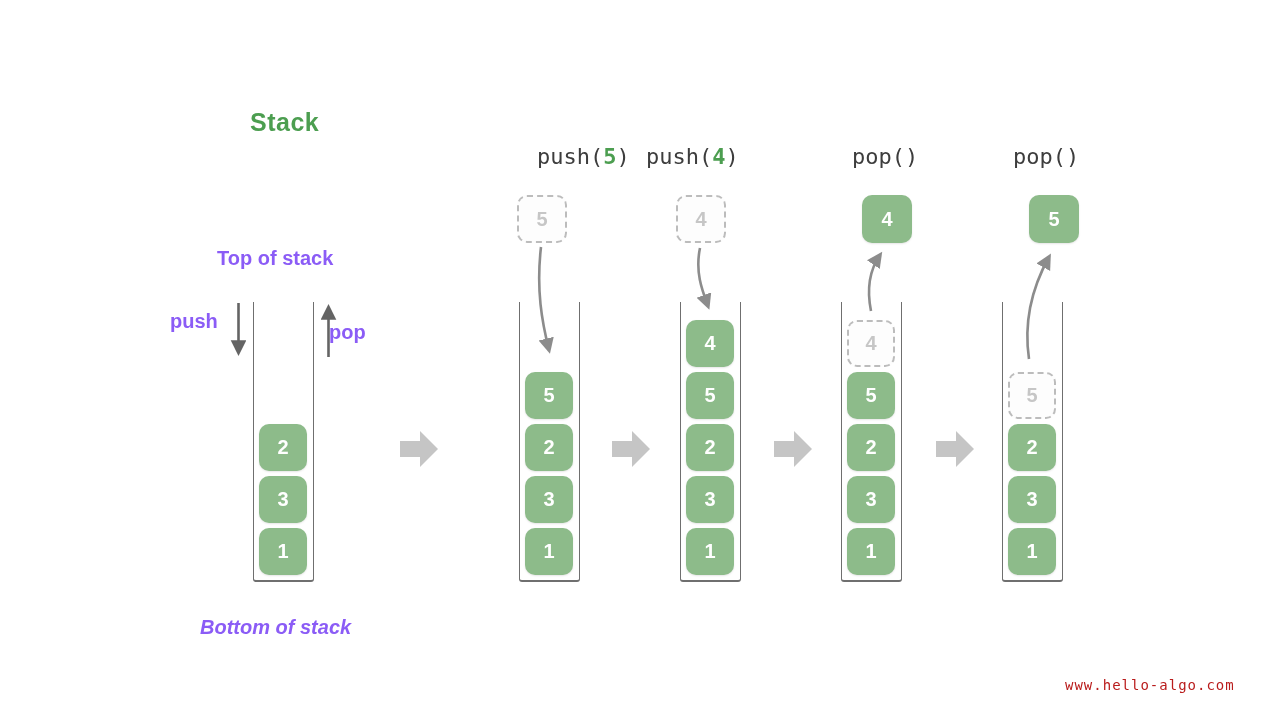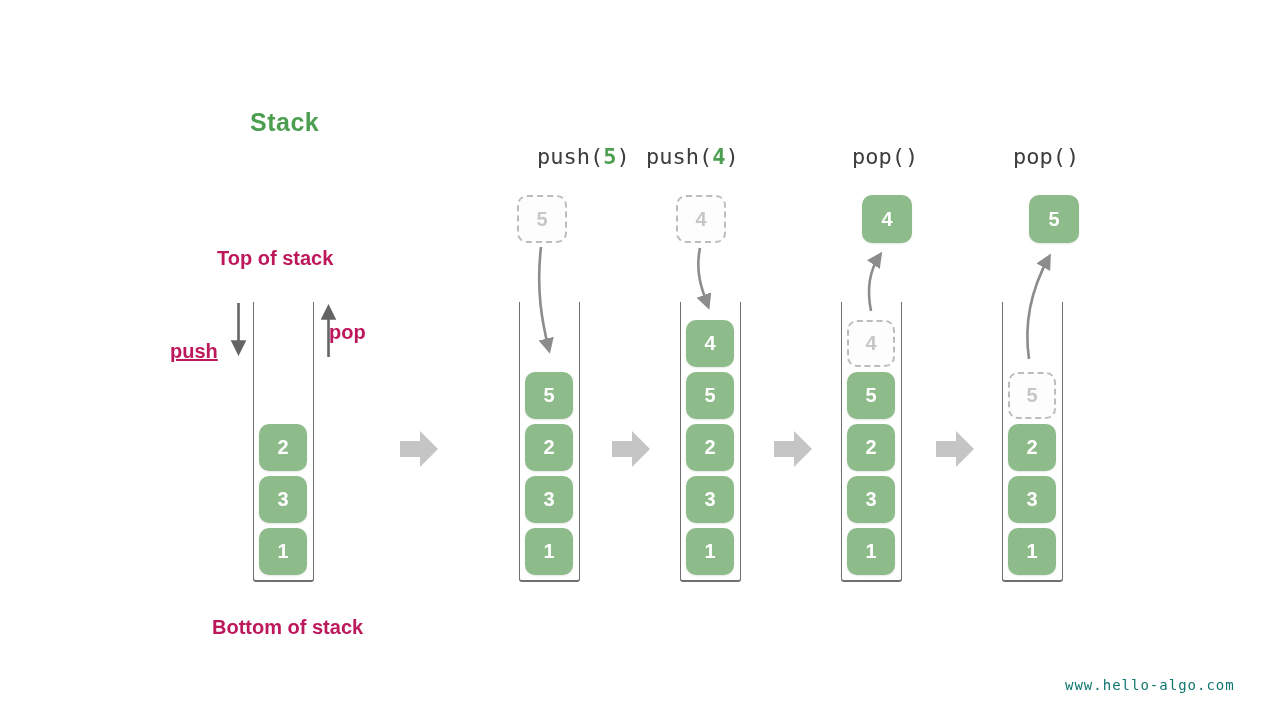--- a/index.html
+++ b/index.html
@@ -5,21 +5,21 @@
   html,body{margin:0;padding:0;background:#ffffff;}
   .canvas{
     position:relative;width:1280px;height:720px;background:#ffffff;
     font-family:"Liberation Sans", sans-serif;overflow:hidden;
   }
   .abs{position:absolute;}
   .title{
     font-size:25px;font-weight:bold;color:#4c9e50;letter-spacing:0.5px;text-align:center;
   }
   .caption{
-    font-size:20px;font-weight:bold;color:#be185d;
+    font-size:20px;font-weight:bold;color:#8b5cf6;
   }
   .oplabel{
     font-family:"DejaVu Sans Mono","Liberation Mono",monospace;
     font-size:22px;color:#3d3d3d;white-space:pre;
   }
   .oplabel .arg{color:#4c9e50;font-weight:bold;}
   .container{
     width:61px;height:280px;box-sizing:border-box;
     border-left:1.5px solid #6f6f6f;
     border-right:1.5px solid #6f6f6f;
@@ -37,34 +37,34 @@
   .ghost{
     width:48px;height:47px;box-sizing:border-box;border-radius:10px;
     border:2px dashed #bcbcbc;background:#fdfdfd;color:#c6c6c6;
     font-size:20px;font-weight:bold;
     display:flex;align-items:center;justify-content:center;
     box-shadow:none;
   }
   .floatbox{width:50px;height:48px;}
   .watermark{
     font-family:"DejaVu Sans Mono","Liberation Mono",monospace;
-    font-size:14px;color:#0f766e;letter-spacing:1px;text-align:center;
+    font-size:14px;color:#b91c1c;letter-spacing:1px;text-align:center;
   }
   svg.overlay{position:absolute;left:0;top:0;pointer-events:none;}
 </style>
 </head>
 <body>
 
 <div class="canvas">
 
   <div class="abs title" style="left:250px;top:108px;">Stack</div>
   <div class="abs caption" style="left:217px;top:247px;">Top of stack</div>
-  <div class="abs caption" style="left:170px;top:340px;text-decoration:underline;">push</div>
+  <div class="abs caption" style="left:170px;top:310px;">push</div>
   <div class="abs caption" style="left:329px;top:321px;">pop</div>
-  <div class="abs caption" style="left:212px;top:616px;">Bottom of stack</div>
+  <div class="abs caption" style="left:200px;top:616px;font-style:italic;">Bottom of stack</div>
 
   <div class="abs oplabel" style="left:517px;top:144px;margin-left:20px;"><span>push(</span><span class="arg">5</span><span>)</span></div>
   <div class="abs oplabel" style="left:646px;top:144px;"><span>push(</span><span class="arg">4</span><span>)</span></div>
   <div class="abs oplabel" style="left:852px;top:144px;"><span>pop()</span></div>
   <div class="abs oplabel" style="left:1013px;top:144px;"><span>pop()</span></div>
 
   <div class="abs ghost floatbox" style="left:517px;top:195px;">5</div>
   <div class="abs ghost floatbox" style="left:676px;top:195px;">4</div>
   <div class="abs cell floatbox" style="left:862px;top:195px;">4</div>
   <div class="abs cell floatbox" style="left:1029px;top:195px;">5</div>

